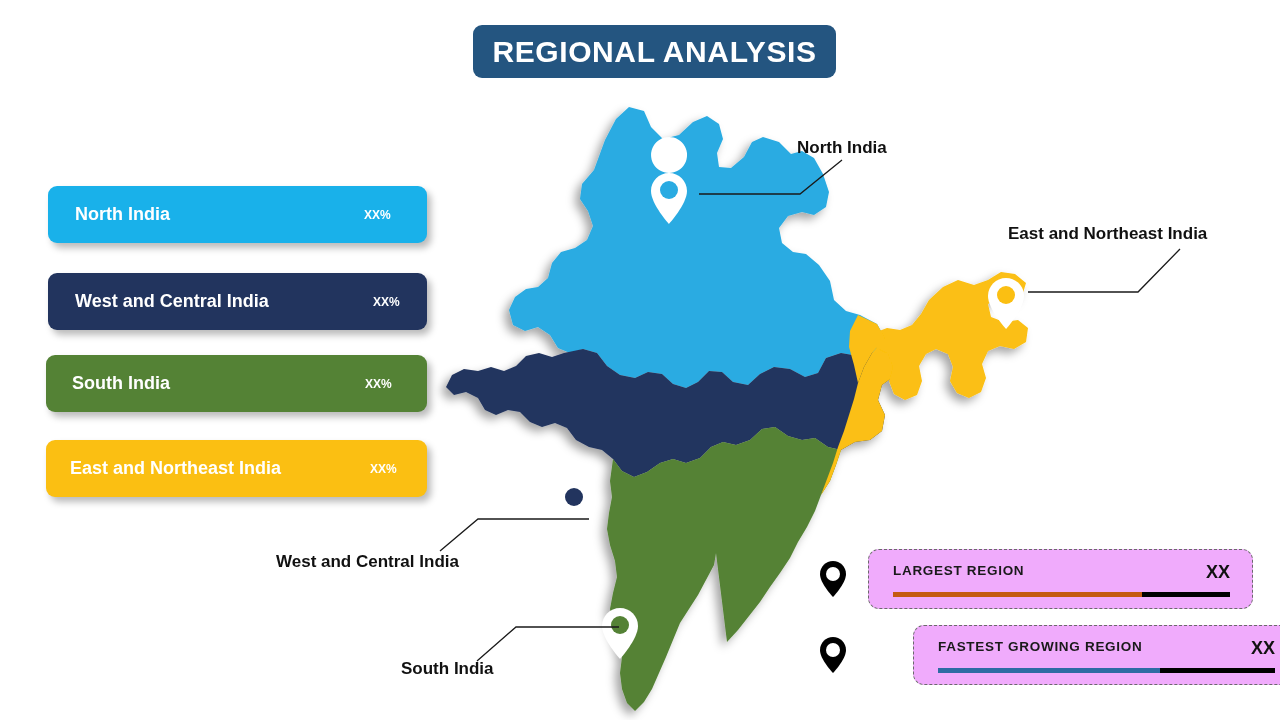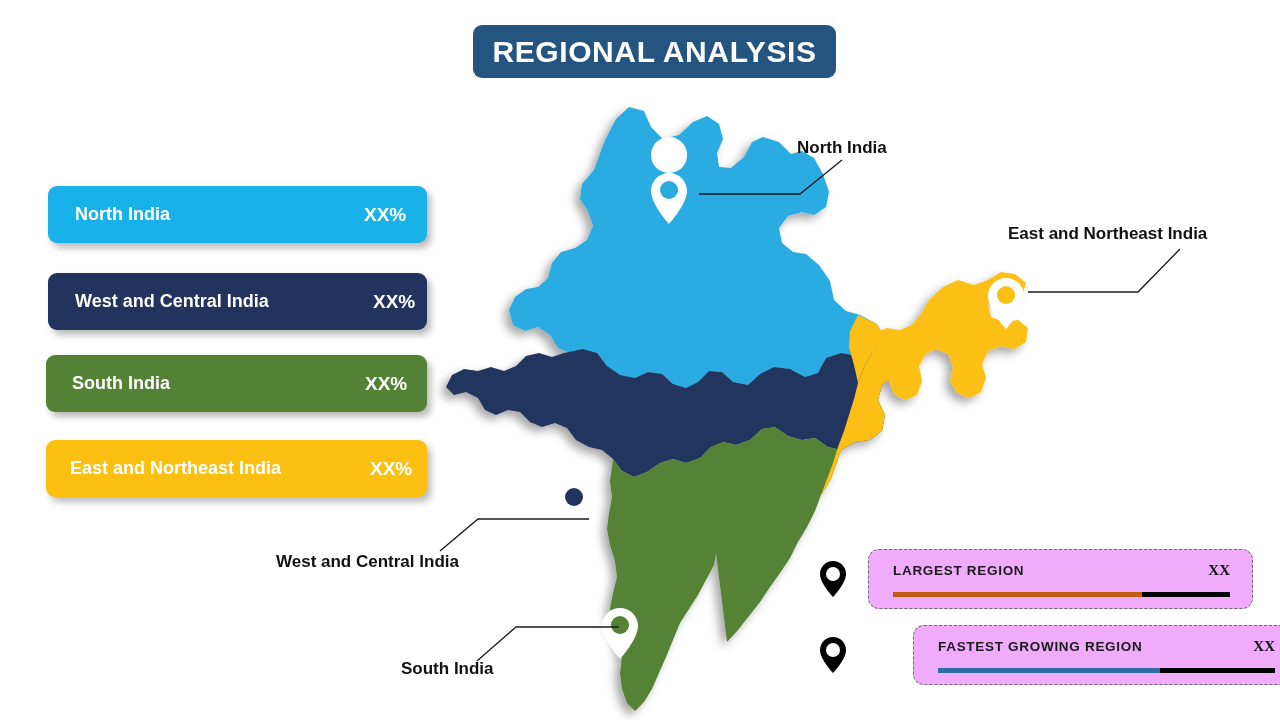--- a/index.html
+++ b/index.html
@@ -49,21 +49,21 @@
     position:absolute;height:57px;border-radius:9px;
     box-shadow:4px 5px 7px rgba(0,0,0,.27);
     display:flex;align-items:center;
     box-sizing:border-box;
   }
   .share-bar .name{
     color:#fff;font-size:18px;font-weight:bold;white-space:nowrap;
     font-family:"Liberation Sans", sans-serif;
   }
   .share-bar .val{
-    color:#fff;font-size:19px;font-weight:bold;white-space:nowrap;
+    color:#fff;font-size:12px;font-weight:bold;white-space:nowrap;
     font-family:"Liberation Sans", sans-serif;position:absolute;text-align:center;
   }
 
   
   #map-wrap{position:absolute;left:430px;top:95px;width:640px;height:625px;}
   #map-svg{position:absolute;left:0;top:0;width:640px;height:625px;}
 
   
   .callout{
     position:absolute;font-size:17px;font-weight:bold;color:#111;
@@ -76,22 +76,22 @@
     position:absolute;box-sizing:border-box;
     border:1.6px dashed #6b6b6b;border-radius:11px;background:#f0abfc;
   }
   .info-card .label{
     position:absolute;left:24px;top:13px;
     font-size:13.5px;font-weight:bold;color:#1a1a1a;letter-spacing:.7px;
     font-family:"Liberation Sans", sans-serif;white-space:nowrap;
   }
   .info-card .val{
     position:absolute;right:22px;top:12px;
-    font-size:15px;font-weight:bold;color:#111;
-    font-family:Liberation Serif, serif;
+    font-size:18px;font-weight:bold;color:#111;
+    font-family:Liberation Sans, sans-serif;
   }
   .info-card .track{
     position:absolute;left:24px;right:22px;top:42px;height:5px;background:#000;
   }
   .info-card .fill{position:absolute;left:0;top:0;height:5px;}
   .pin-black{position:absolute;width:30px;height:38px;}
 </style>
 </head>
 <body>
 

